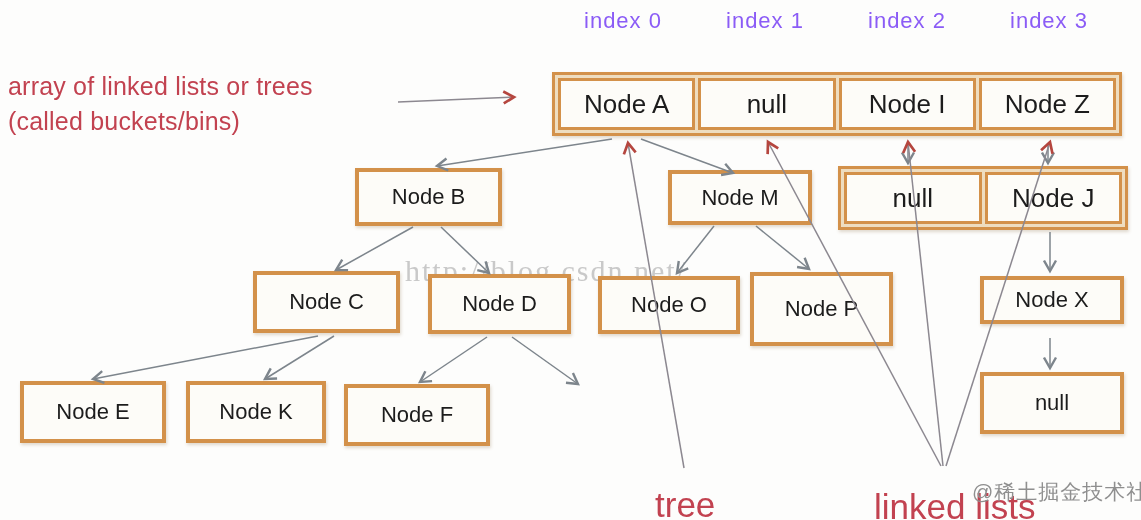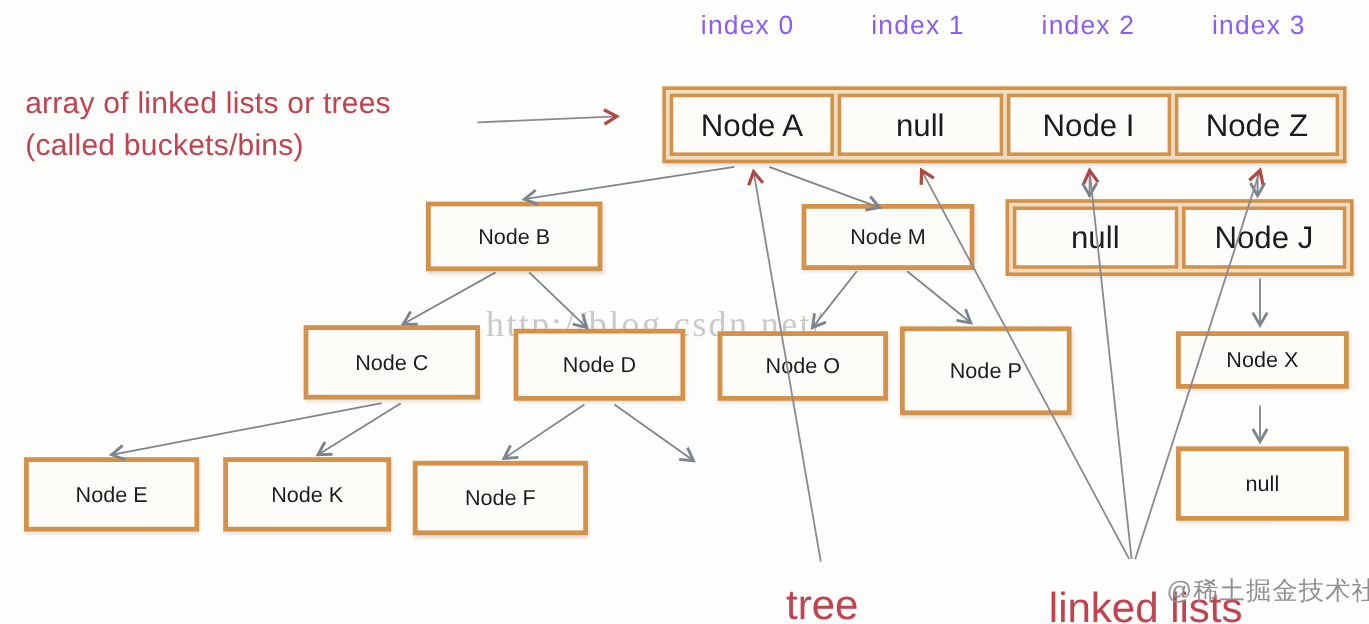--- a/index.html
+++ b/index.html
@@ -8,21 +8,21 @@
     background:#fdfdfc;
     font-family:"Liberation Sans", sans-serif;
   }
   
   .index-label{
     position:absolute;top:8px;width:142px;height:30px;
     text-align:center;font-size:22px;color:#8b5cf6;letter-spacing:1px;
   }
   .annotation{
     position:absolute;left:8px;color:#c24250;font-size:25px;line-height:33px;
-    font-weight:500;letter-spacing:.2px;white-space:nowrap;margin-left:13px;
+    font-weight:500;letter-spacing:.2px;white-space:nowrap;
   }
   .pointer-label{
     position:absolute;color:#c24250;font-size:35px;font-weight:500;white-space:nowrap;
   }
   .watermark-center{
     position:absolute;left:405px;top:254px;z-index:0;
     font-family:"Liberation Serif", serif;font-size:30px;letter-spacing:2px;
     color:#c9c9c9;white-space:nowrap;
   }
   .watermark-corner{
@@ -36,21 +36,21 @@
     box-shadow:1px 2px 3px rgba(140,110,70,.25);
   }
   .cell{
     flex:1;display:flex;align-items:center;justify-content:center;
     border:3px solid #d3914a;background:#fdfcf8;
     font-size:26px;color:#1c1c1c;
   }
   .node-box{
     position:absolute;display:flex;align-items:center;justify-content:center;
     border:4px solid #d3914a;background:#fdfcf8;box-sizing:border-box;z-index:1;
-    font-size:18px;color:#1c1c1c;
+    font-size:22px;color:#1c1c1c;
     box-shadow:1px 2px 3px rgba(140,110,70,.25);
   }
   
   #edges{position:absolute;left:0;top:0;z-index:2;pointer-events:none;}
   .tree-edge{stroke:#7d858c;stroke-width:1.5;fill:none;}
   .pointer-edge{stroke:#8c8890;stroke-width:1.5;fill:none;}
 </style>
 </head>
 <body>
 

